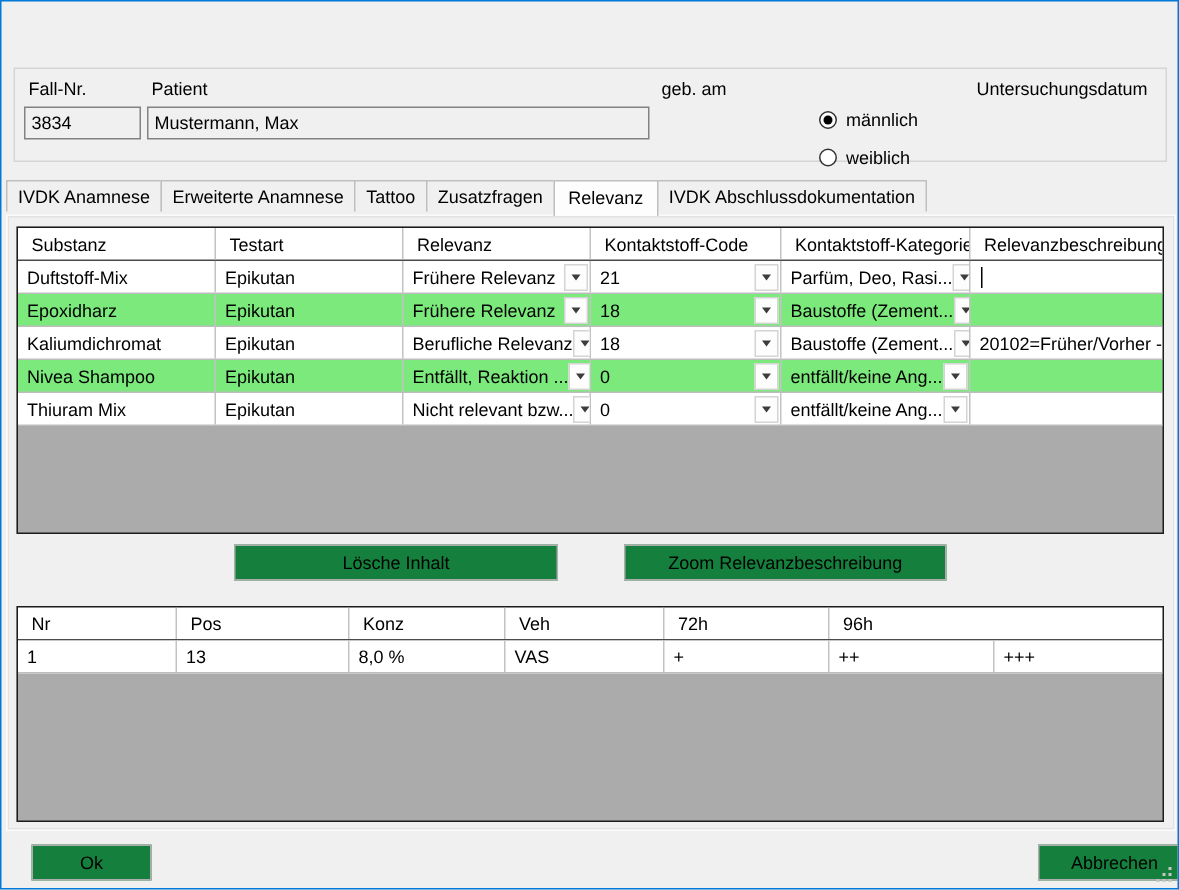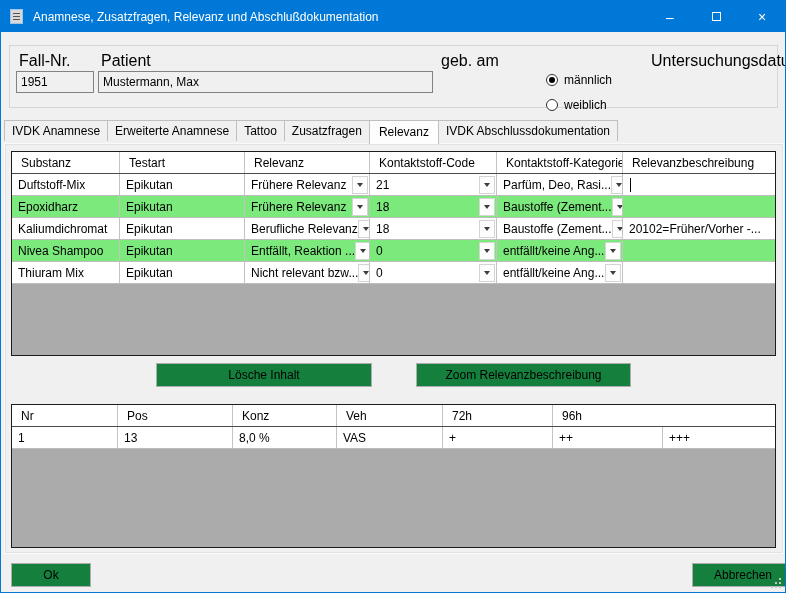--- a/index.html
+++ b/index.html
@@ -12,21 +12,21 @@
   .titlebar{position:absolute;left:0;top:0;right:0;height:31px;background:#0078D7;display:flex;align-items:center;}
   .title-icon{width:13px;height:15px;margin-left:9px;background:#D9D9D9;border:1px solid #9FC4E8;}
   .title-icon::after{content:"";display:block;margin:3px 2px 0 2px;height:1px;background:#555;box-shadow:0 3px 0 #555,0 6px 0 #555;}
   .title-text{color:#fff;font-size:12px;margin-left:10px;white-space:nowrap;}
   .tb-btns{position:absolute;right:0;top:0;height:31px;display:flex;}
   .tb-btn{width:46px;height:31px;color:#fff;display:flex;align-items:center;justify-content:center;font-size:14px;cursor:default;}
   .max-glyph{width:9px;height:9px;border:1px solid #fff;}
 
   
   .groupbox{position:absolute;left:8px;top:44px;width:769px;height:63px;border:1px solid #D5D5D5;}
-  .lbl{position:absolute;font-size:16px;color:#000;white-space:nowrap;}
+  .lbl{position:absolute;font-size:12px;color:#000;white-space:nowrap;}
   .field{position:absolute;height:22px;border:1px solid #828282;background:#F0F0F0;font-size:12px;padding:0 4px;display:flex;align-items:center;white-space:nowrap;overflow:hidden;}
   .radio-row{position:absolute;display:flex;align-items:center;gap:6px;font-size:12px;margin-top:18px;}
   .radio-circle{width:12px;height:12px;border-radius:50%;border:1px solid #333;background:#fff;position:relative;flex:none;}
   .radio-circle.checked::after{content:"";position:absolute;left:2px;top:2px;width:6px;height:6px;border-radius:50%;background:#000;}
 
   
   .tabs{position:absolute;left:3px;top:119px;height:24px;display:flex;}
   .tab{height:21px;line-height:20px;padding:0 7px;font-size:12px;background:#F0F0F0;border:1px solid #BFBFBF;border-bottom:none;margin-right:-1px;white-space:nowrap;}
   .tab.active{height:24px;line-height:23px;background:#FDFDFD;padding:0 9px;position:relative;z-index:2;}
   .tabpage{position:absolute;left:3px;top:142px;width:780px;height:411px;background:#F0F0F0;border:1px solid #FAFAFA;box-shadow:0 0 0 1px #E2E2E2 inset;}
@@ -34,64 +34,49 @@
   
   .grid{position:absolute;background:#ABABAB;border:1px solid #1C1C1C;overflow:hidden;}
   #grid1{left:10px;top:150px;width:765px;height:205px;}
   #grid2{left:10px;top:403px;width:765px;height:144px;}
   .grid-row{display:flex;height:22px;background:#fff;border-bottom:1px solid #BDBDBD;}
   .grid-row.header{border-bottom:1px solid #4A4A4A;}
   .grid-row.green{background:#7BE97B;}
   .cell{border-right:1px solid #C3C3C3;padding-left:6px;font-size:12px;line-height:20px;white-space:nowrap;overflow:hidden;display:flex;align-items:center;}
   .grid-row .cell:last-child{border-right:none;}
   .header .cell{padding-left:9px;}
-  .c1-0{width:108px;}.c1-1{width:125px;}.c1-2{width:125px;}.c1-3{width:127px;}.c1-4{width:126px;}.c1-5{flex:1;}
+  .c1-0{width:132px;}.c1-1{width:125px;}.c1-2{width:125px;}.c1-3{width:127px;}.c1-4{width:126px;}.c1-5{flex:1;}
   .c2-0{width:106px;}.c2-1{width:115px;}.c2-2{width:104px;}.c2-3{width:106px;}.c2-4{width:110px;}.c2-5{width:110px;}.c2-6{flex:1;}
   .combo-btn{margin-left:auto;margin-right:1px;width:16px;height:18px;background:#FDFDFD;border:1px solid #D4D4D4;display:flex;align-items:center;justify-content:center;flex:none;}
   .combo-arrow{width:0;height:0;border-left:3px solid transparent;border-right:3px solid transparent;border-top:4px solid #3C3C3C;}
   .caret{width:1px;height:14px;background:#000;margin-left:1px;flex:none;}
 
   
   .btn{position:absolute;height:24px;background:#15803d;border:1px solid #ADADAD;font-size:12px;color:#000;display:flex;align-items:center;justify-content:center;white-space:nowrap;cursor:default;}
   #btn-loesche{left:155px;top:362px;width:216px;}
   #btn-zoom{left:415px;top:362px;width:215px;}
-  #btn-ok{left:10px;top:562px;width:80px;}
+  #btn-ok{left:20px;top:562px;width:80px;}
   #btn-cancel{left:691px;top:562px;width:102px;}
 
   
   .grip{position:absolute;right:4px;bottom:4px;width:10px;height:10px;}
   .grip::after{content:"";position:absolute;right:0;bottom:0;width:2px;height:2px;background:#C6C6C6;
     box-shadow:-4px 0 #C6C6C6,-8px 0 #C6C6C6,0 -4px #C6C6C6,-4px -4px #C6C6C6,0 -8px #C6C6C6;}
 </style>
 </head>
 <body>
 
 <div id="win">
 
-  <div class="titlebar">
-    <div class="title-icon"></div>
-    <div class="title-text">Anamnese, Zusatzfragen, Relevanz und Abschlußdokumentation</div>
-    <div class="tb-btns">
-      <div class="tb-btn">
-          <span>–</span>
-        </div>
-      <div class="tb-btn">
-          <span class="max-glyph"></span>
-        </div>
-      <div class="tb-btn">
-          <span>×</span>
-        </div>
-    </div>
-  </div>
 
   <div class="groupbox"></div>
 
   <div class="lbl" style="left:18px;top:51px;">Fall-Nr.</div>
   <div class="field" style="left:15px;top:70px;width:78px;">
-      <span>1951</span>
+      <span>3834</span>
     </div>
 
   <div class="lbl" style="left:100px;top:51px;">Patient</div>
   <div class="field" style="left:97px;top:70px;width:335px;">
       <span>Mustermann, Max</span>
     </div>
 
   <div class="lbl" style="left:440px;top:51px;">geb. am</div>
 
   <div class="radio-row" style="left:545px;top:54px;">

